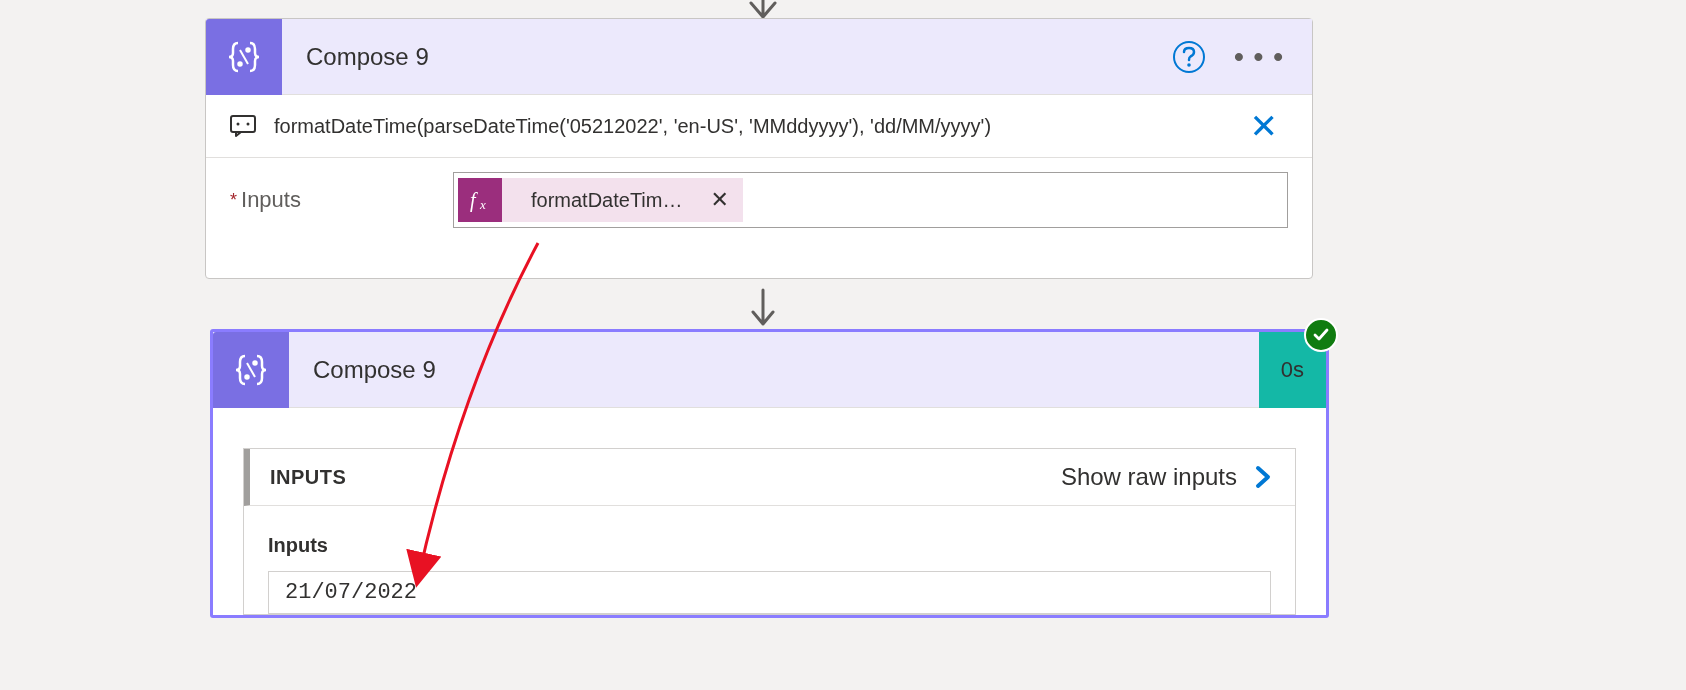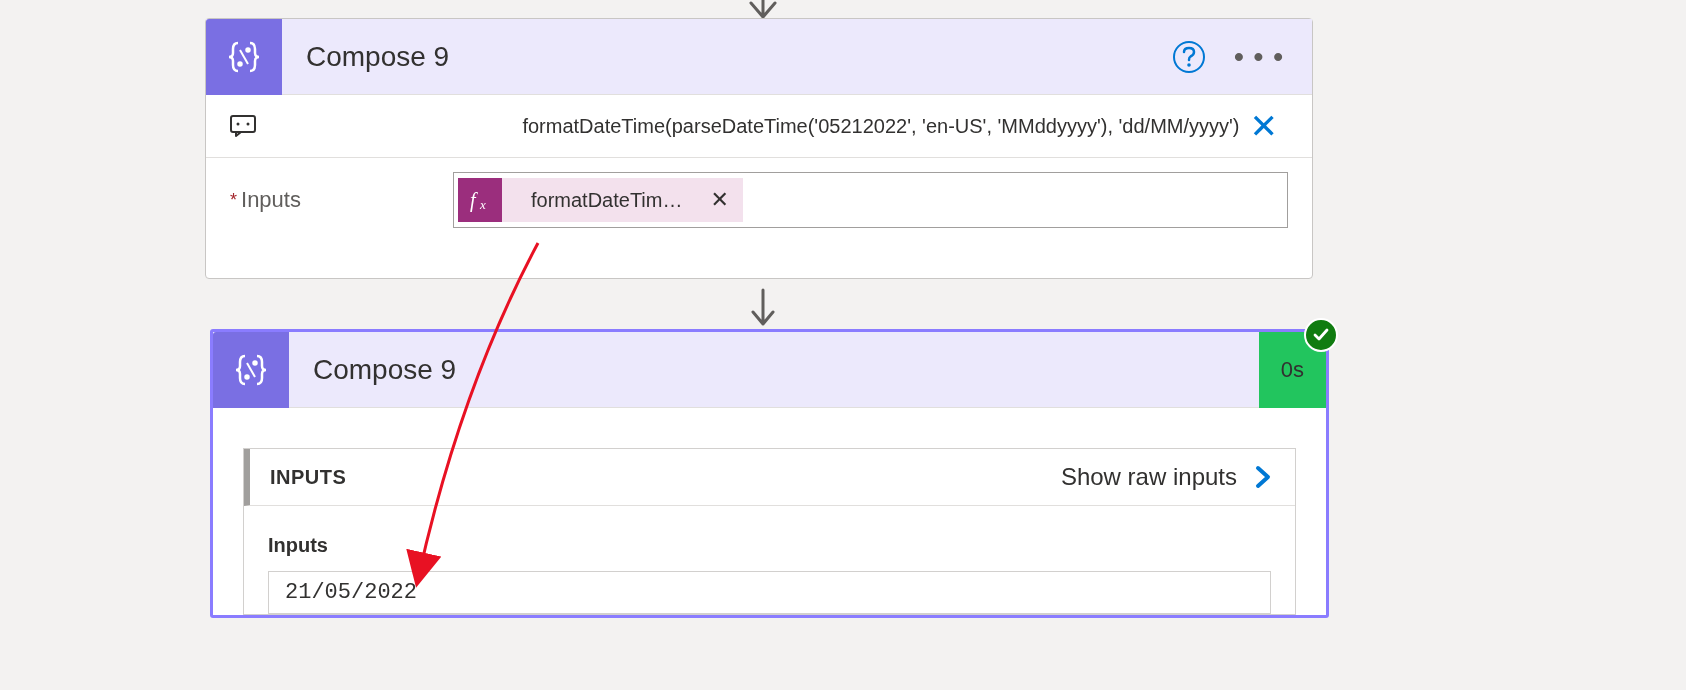--- a/index.html
+++ b/index.html
@@ -43,21 +43,21 @@
       height: 76px;
       background: #7a6fe3;
       display: flex;
       align-items: center;
       justify-content: center;
       color: #fff;
       border-top-left-radius: 3px;
     }
     .braces-svg { width: 40px; height: 40px; }
     .title {
-      font-size: 28px;
+      font-size: 24px;
       font-weight: 400;
       color: #323130;
       margin-left: 24px;
       flex: 1;
     }
     .help-icon {
       width: 34px;
       height: 34px;
       color: #0078d4;
       cursor: pointer;
@@ -65,21 +65,21 @@
     }
     .more-icon {
       color: #605e5c;
       font-size: 28px;
       letter-spacing: 1px;
       margin-right: 28px;
       cursor: pointer;
       font-weight: 600;
     }
     .duration-box {
-      background: #22c55e;
+      background: #14b8a6;
       height: 76px;
       display: flex;
       align-items: center;
       justify-content: center;
       padding: 0 22px;
       font-size: 22px;
       color: #323130;
       border-top-right-radius: 1px;
     }
     .comment-row {
@@ -91,21 +91,20 @@
       width: 26px;
       height: 22px;
       margin-right: 18px;
       color: #323130;
       flex-shrink: 0;
     }
     .comment-text {
       font-size: 20px;
       color: #323130;
       flex: 1;
-      text-align: right;
     }
     .close-x {
       font-size: 34px;
       font-weight: 200;
       color: #0078d4;
       cursor: pointer;
       padding: 0 10px;
       line-height: 1;
     }
     .divider { border-top: 1px solid #e1dfdd; }
@@ -320,21 +319,21 @@
       <div class="inputs-section-title">INPUTS</div>
       <div class="show-raw">
         <span>Show raw inputs</span>
         <svg class="chevron-right" viewBox="0 0 24 24">
           <path d="M7 3 L17 12 L7 21" stroke="#0078d4" stroke-width="4" fill="none" stroke-linecap="round" stroke-linejoin="round"></path>
         </svg>
       </div>
     </div>
     <div class="inputs-body">
       <div class="body-label">Inputs</div>
-      <div class="value-box">21/05/2022</div>
+      <div class="value-box">21/07/2022</div>
     </div>
   </div>
 </div>
 
 <svg class="red-arrow" width="160" height="360" viewBox="0 0 160 360">
   <defs>
     <marker id="ah" markerWidth="12" markerHeight="12" refX="9" refY="6" orient="auto">
       <path d="M0 0 L12 6 L0 12 Z" fill="#e81123"></path>
     </marker>
   </defs>

